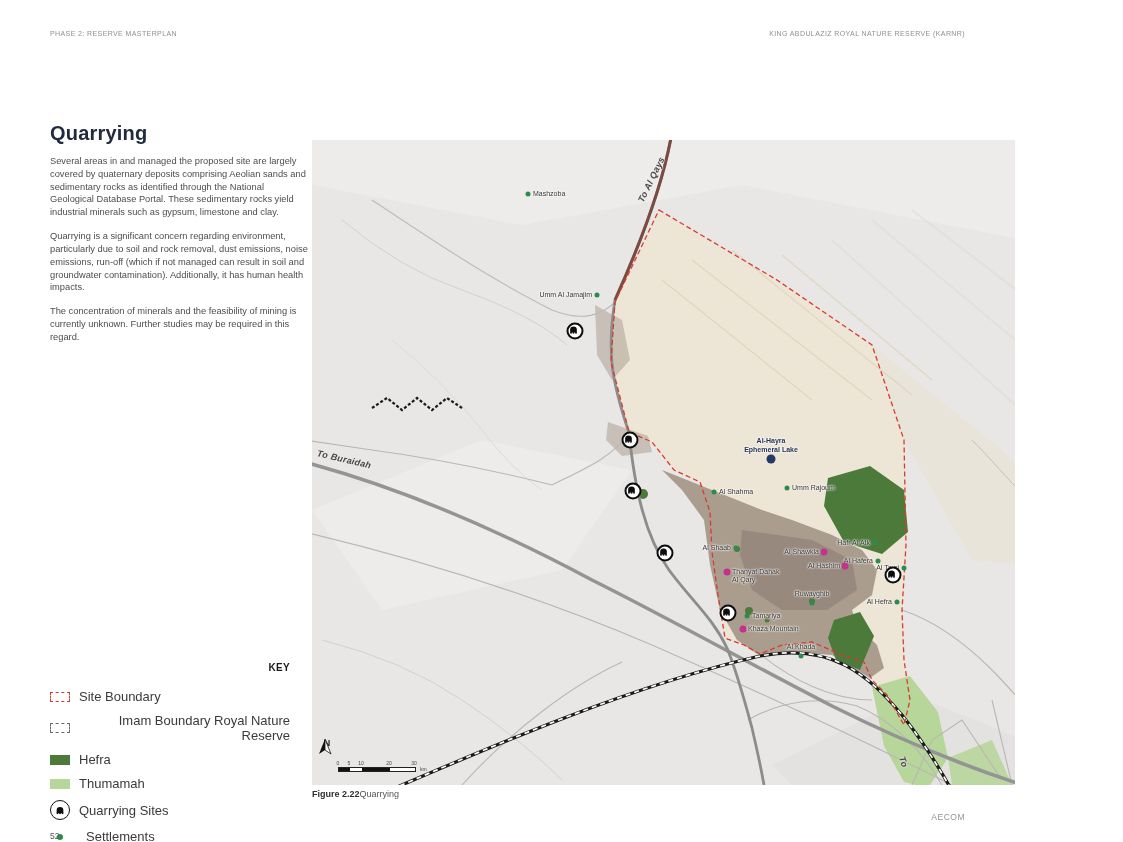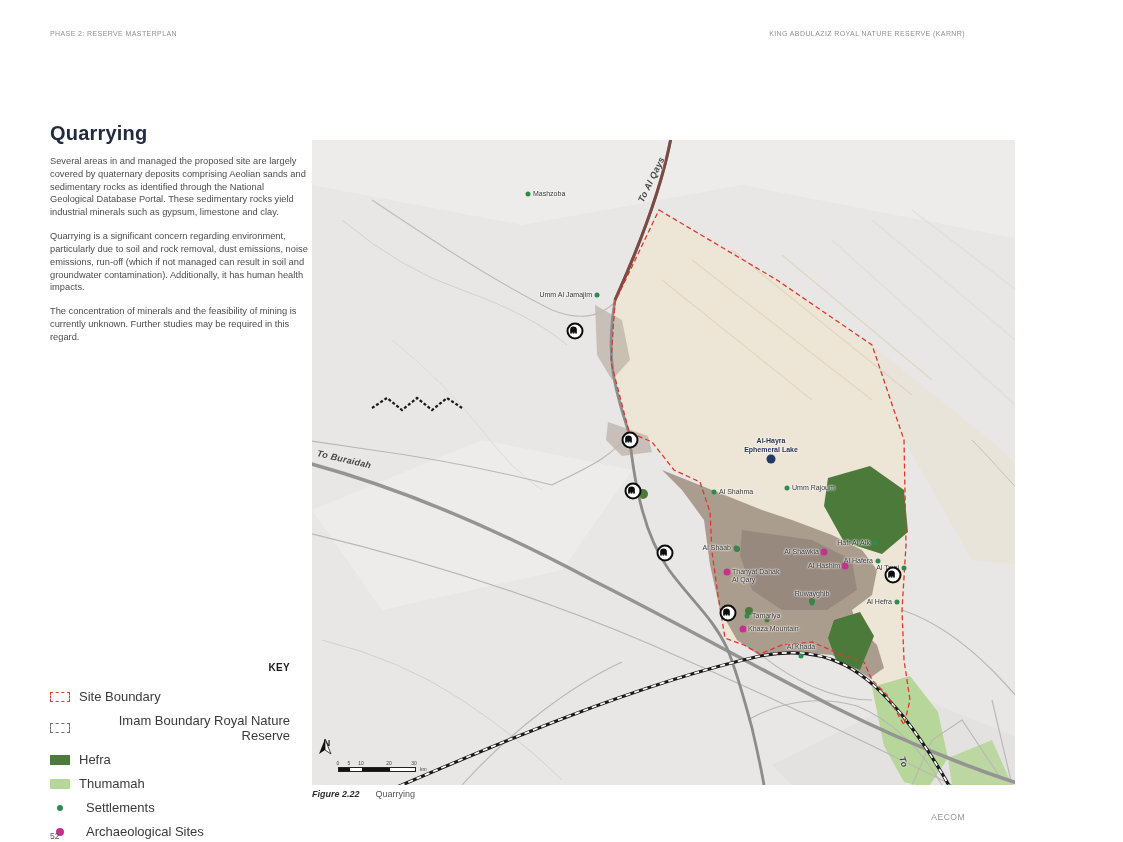--- a/index.html
+++ b/index.html
@@ -51,21 +51,21 @@
   .north{position:absolute;left:6px;top:598px;width:18px;text-align:center;}
   .north .n{font-size:9px;font-weight:bold;color:#222;display:block;margin-bottom:1px;}
   .scalebar{position:absolute;left:26px;top:620px;height:16px;}
   .scalebar .ticks{position:relative;height:7px;font-size:5px;color:#444;}
   .scalebar .ticks span{position:absolute;transform:translateX(-50%);}
   .scalebar .bar{position:relative;top:0;height:3px;width:76px;display:flex;border:0.5px solid #222;}
   .seg{height:100%;}
   .unit{position:absolute;left:82px;top:6px;font-size:5px;color:#444;}
   
   .figcap{position:absolute;left:312px;top:789px;font-size:9px;color:#555;}
-  .figcap b{color:#2e2e2e;margin-right:16px;font-style:italic;}
+  .figcap b{color:#2e2e2e;margin-right:0;}
   .pagenum{position:absolute;left:50px;top:812px;font-size:8.5px;color:#555;margin-top:19px;}
   .brand{position:absolute;right:50px;top:812px;font-size:8.5px;color:#939393;letter-spacing:.5px;}
 </style>
 </head>
 <body>
 
 <div class="page">
 
   <div class="hdr">
     <span>PHASE 2: RESERVE MASTERPLAN</span>
@@ -92,20 +92,31 @@
           <span class="sw sw-dashed-gray"></span>
           <span class="key-label">Imam Boundary Royal Nature Reserve</span>
         </div>
         <div class="key-row">
           <span class="sw sw-fill-darkgreen"></span>
           <span class="key-label">Hefra</span>
         </div>
         <div class="key-row">
           <span class="sw sw-fill-lightgreen"></span>
           <span class="key-label">Thumamah</span>
+        </div>
+        <div class="key-row">
+          <span class="sw sw-quarry-icon">
+            <svg width="10" height="10" viewBox="0 0 12 11">
+              <path d="M2,9 L2,5.5 Q2,2 6,2 Q10,2 10,5.5 L10,9 Z" fill="#0d0d0d"></path>
+              <rect x="2" y="8.6" width="2" height="1.8" fill="#0d0d0d"></rect>
+              <rect x="5" y="8.6" width="2" height="1.8" fill="#0d0d0d"></rect>
+              <rect x="8" y="8.6" width="2" height="1.8" fill="#0d0d0d"></rect>
+            </svg>
+          </span>
+          <span class="key-label">Quarrying Sites</span>
         </div>
         <div class="key-row">
           <span class="sw sw-dot-green"></span>
           <span class="key-label">Settlements</span>
         </div>
         <div class="key-row">
           <span class="sw sw-dot-magenta"></span>
           <span class="key-label">Archaeological Sites</span>
         </div>
       </div>

